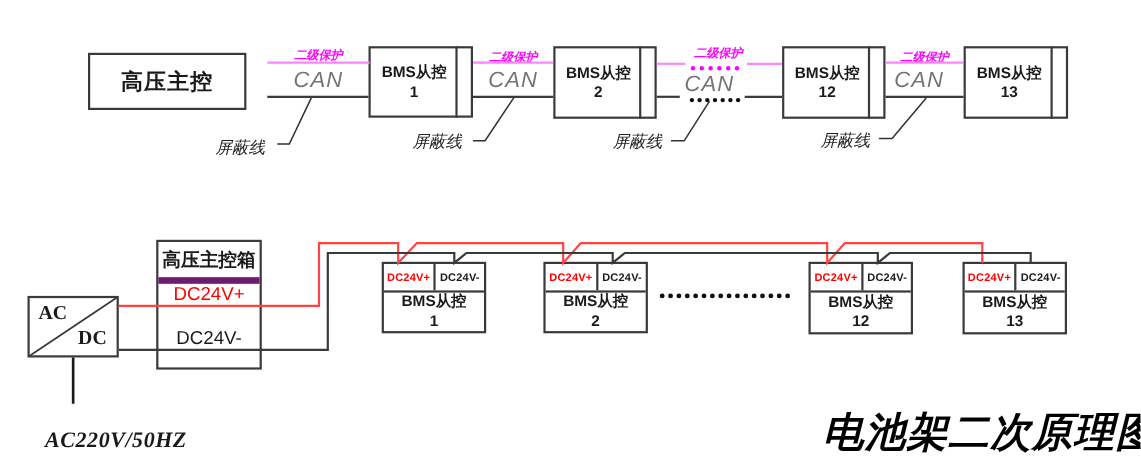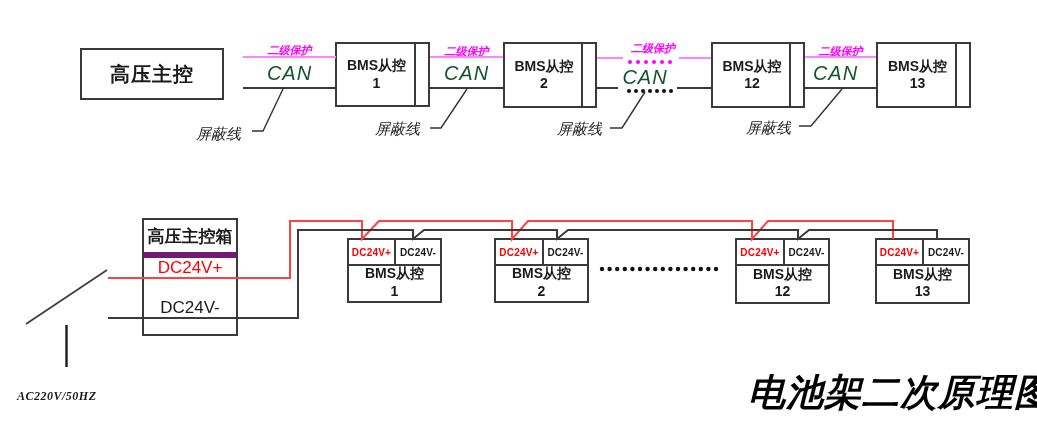--- a/index.html
+++ b/index.html
@@ -19,21 +19,21 @@
     position:absolute; inset:0; display:flex; align-items:center; justify-content:center;
     font-size:20px; font-weight:bold; letter-spacing:1px;
   }
   .tdivider { position:absolute; top:-2px; bottom:-2px; width:0; border-left:2px solid #3a3a3a; }
   .slave-text {
     position:absolute; left:0; right:12px; top:0; bottom:0;
     display:flex; flex-direction:column; align-items:center; justify-content:center;
     font-size:14px; font-weight:bold; line-height:1.25;
   }
   .prot { font-size:11px; font-weight:bold; color:#ff00ff; text-align:center; }
-  .can  { font-size:20px; color:#14532d; text-align:center; letter-spacing:1px; }
+  .can  { font-size:20px; color:#737373; text-align:center; letter-spacing:1px; }
   .shield { font-size:15px; color:#222222; }
 
   
   .acdc-ac { position:absolute; left:8px;  top:3px;  font-size:18px; font-family:"Liberation Serif",serif; font-weight:600; }
   .acdc-dc { position:absolute; left:44px; top:26px; font-size:18px; font-family:"Liberation Serif",serif; font-weight:600; }
   .cb-title {
     position:absolute; top:0; left:0; right:0; height:32px; border-bottom:6px solid #701a75;
     display:flex; align-items:center; justify-content:center; font-size:17px; font-weight:bold;
   }
   .cb-pos { position:absolute; top:38px; left:0; width:100%; text-align:center; font-size:17px; color:#ff0000; }
@@ -41,21 +41,21 @@
   .term-row { position:absolute; left:0; right:0; top:0; height:24px; border-bottom:2px solid #3a3a3a; display:flex; }
   .term { display:flex; align-items:center; justify-content:center; font-size:10px; font-weight:bold; letter-spacing:0.2px; }
   .term-pos { border-right:2px solid #3a3a3a; color:#ff0000; box-sizing:border-box; }
   .term-neg { flex:1; color:#1a1a1a; }
   .bot-name {
     position:absolute; top:24px; bottom:0; left:0; right:0;
     display:flex; flex-direction:column; align-items:center; justify-content:center;
     font-size:14px; font-weight:bold; line-height:1.25;
   }
   .ext1 { font-size:17px; font-weight:bold; }
-  .ext2 { font-size:12px; font-weight:bold; font-family:"Liberation Serif",serif; letter-spacing:0.5px; }
+  .ext2 { font-size:20px; font-weight:bold; font-family:"Liberation Serif",serif; letter-spacing:0.5px;margin-left:24px; }
   .diagram-title {
     font-size:37px; font-weight:bold; font-family:"Liberation Serif","DejaVu Serif",serif;
     letter-spacing:1px; color:#000000;
   }
   #wires { position:absolute; left:0; top:0; z-index:3; pointer-events:none; }
 </style>
 </head>
 <body>
 
 <div id="stage">
@@ -105,20 +105,24 @@
   <div class="lbl shield" style="left:746px; top:119px;">屏蔽线</div>
 
   <div class="box" style="left:876px; top:42px; width:95px; height:66px;">
     <div class="tdivider" style="right:12px;"></div>
     <div class="slave-text">
       <div>BMS从控</div>
       <div>13</div>
     </div>
   </div>
 
+  <div class="box" style="left:25px; top:269px; width:83px; height:56px;">
+    <div class="acdc-ac">AC</div>
+    <div class="acdc-dc">DC</div>
+  </div>
 
   <div class="lbl ext2" style="left:17px; top:389px;">AC220V/50HZ</div>
 
   <div class="box" style="left:142px; top:218px; width:96px; height:118px;">
     <div class="cb-title">高压主控箱</div>
     <div class="cb-pos">DC24V+</div>
     <div class="cb-neg">DC24V-</div>
   </div>
 
   <div class="box" style="left:347px; top:238px; width:95px; height:65px;">

